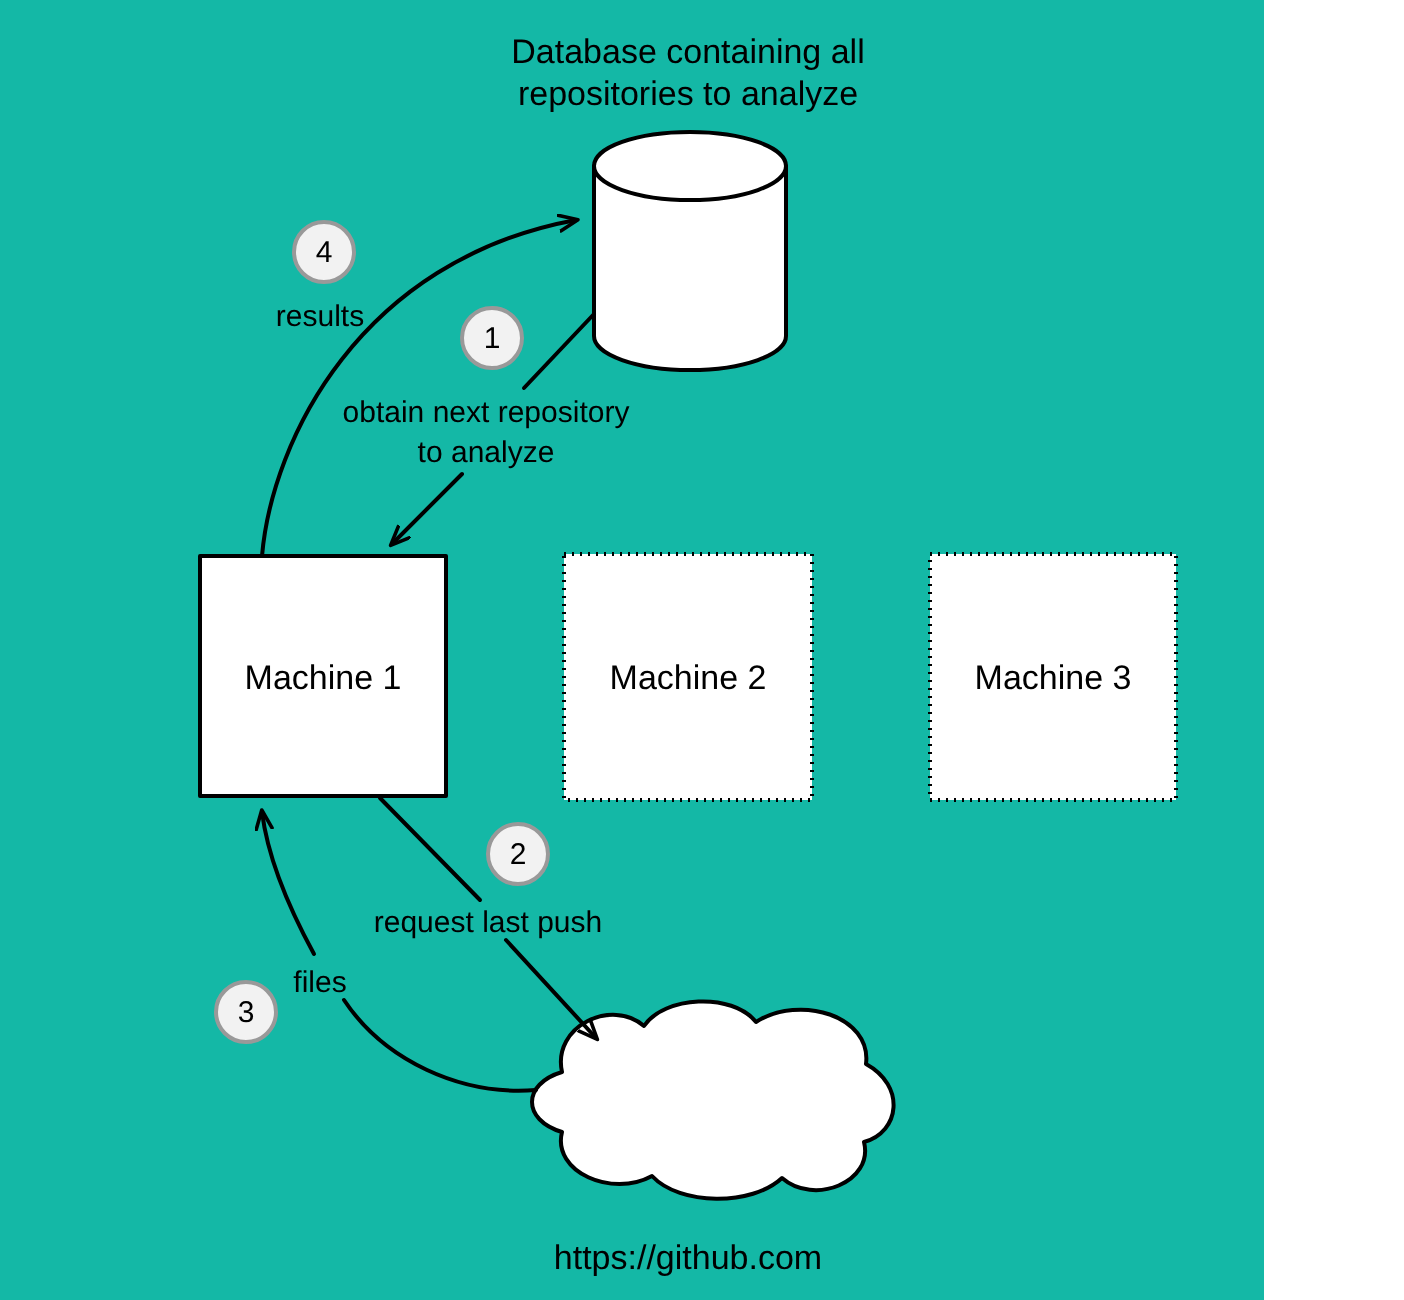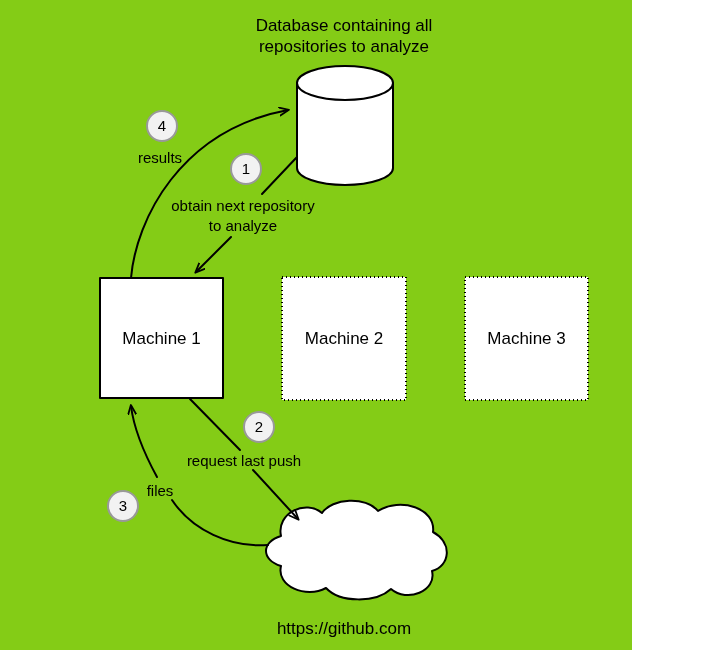--- a/index.html
+++ b/index.html
@@ -9,21 +9,21 @@
     background: #ffffff;
   }
   body {
     font-family: "Liberation Sans", sans-serif;
     color: #000000;
   }
   #diagram-root {
     position: relative;
     width: 632px;
     height: 650px;
-    background: #84cc16;
+    background: #14b8a6;
     overflow: hidden;
   }
   #diagram-svg {
     position: absolute;
     top: 0;
     left: 0;
     width: 702px;
     height: 650px;
   }
   .shape-stroke {

